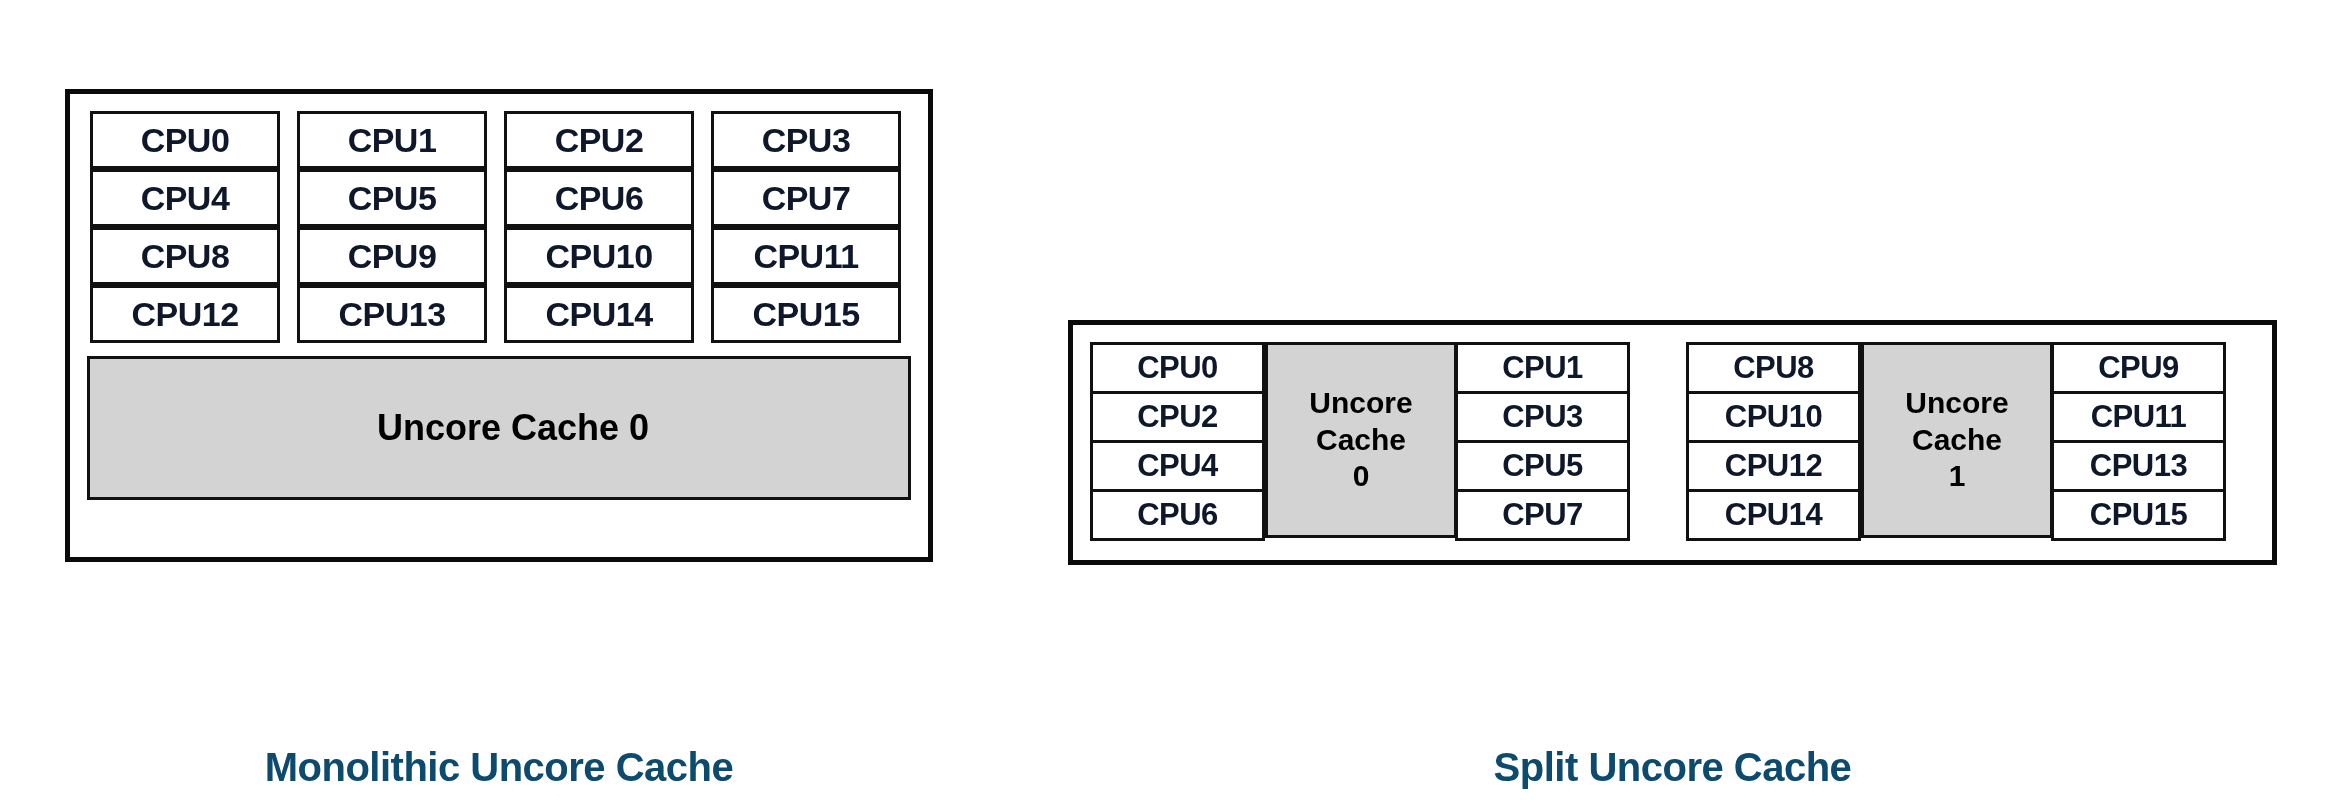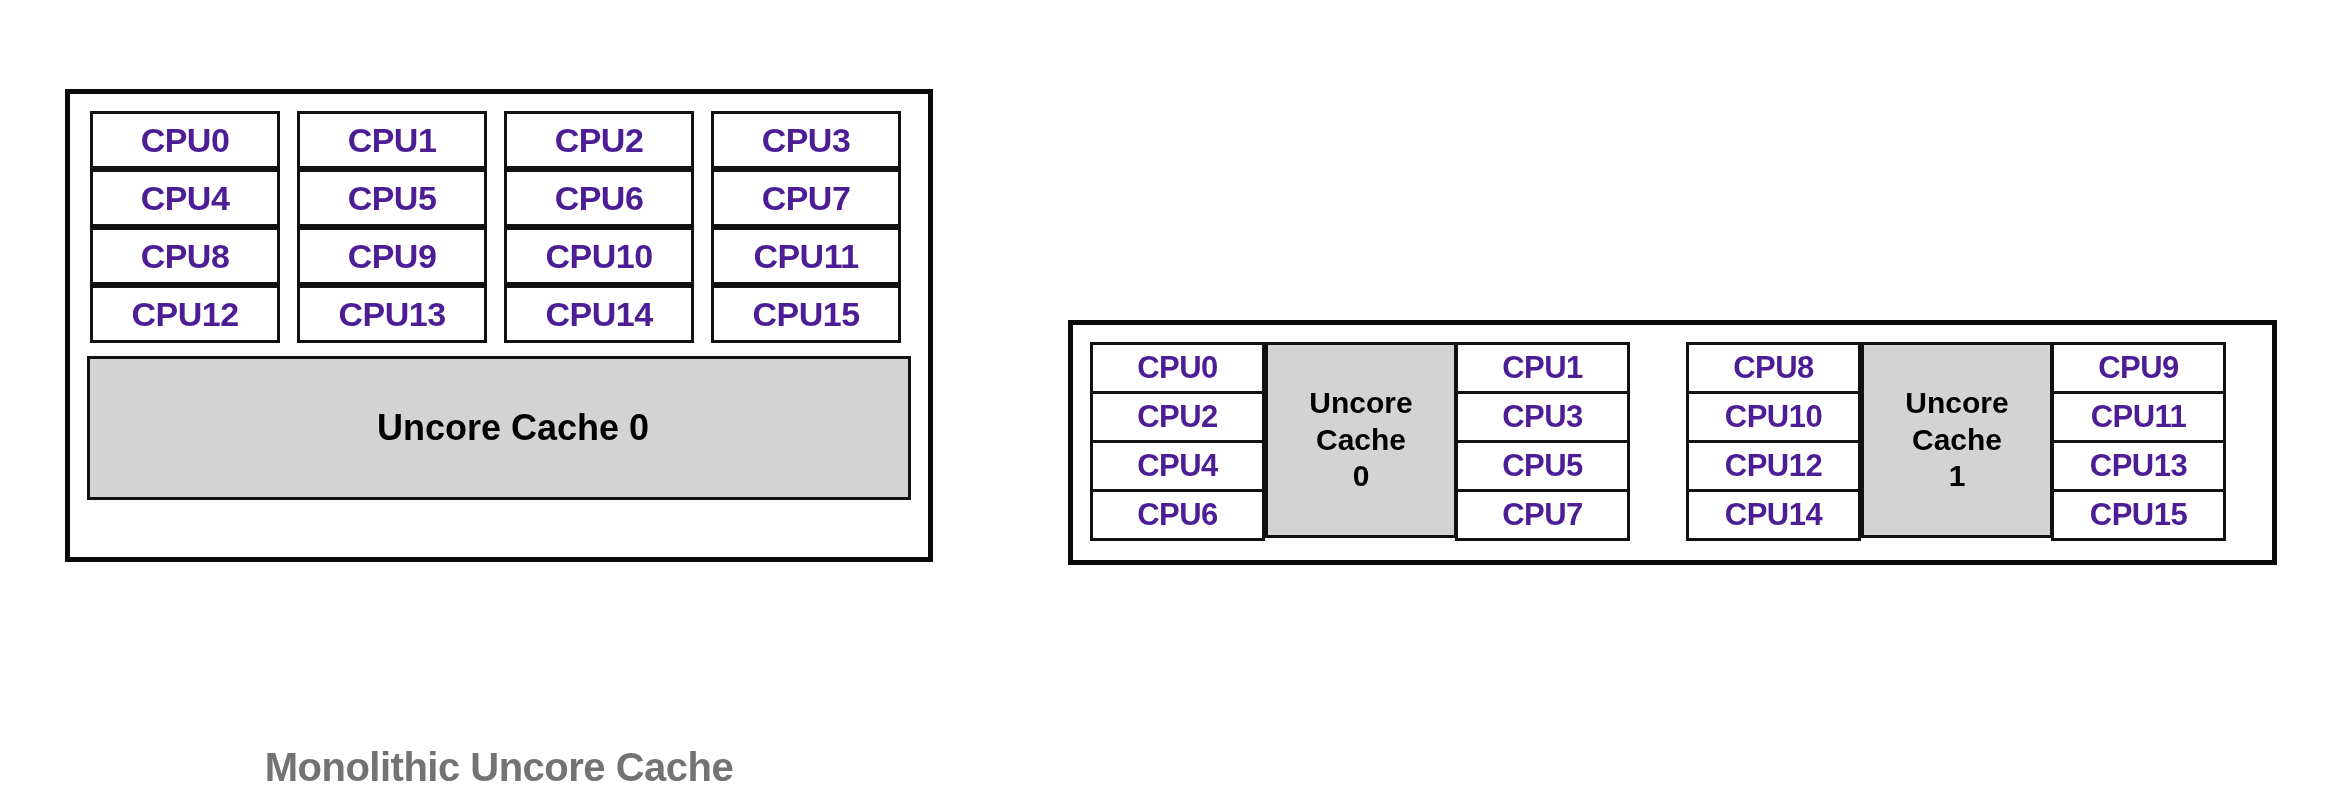--- a/index.html
+++ b/index.html
@@ -32,38 +32,38 @@
   }
   .cpu-box {
     position: absolute;
     background: #ffffff;
     border: 3px solid #111111;
     box-sizing: border-box;
     display: flex;
     align-items: center;
     justify-content: center;
     font-weight: bold;
-    color: #4c1d95;
+    color: #0f172a;
     letter-spacing: -0.5px;
   }
   .cache-box {
     position: absolute;
     border: 3px solid #111111;
     box-sizing: border-box;
     display: flex;
     align-items: center;
     justify-content: center;
     font-weight: bold;
     color: #000000;
     text-align: center;
   }
   .caption {
     position: absolute;
     font-weight: bold;
-    color: #737373;
+    color: #0c4a6e;
     white-space: nowrap;
     text-align: center;
     letter-spacing: -0.5px;
   }
 
   
   #monolithic-outer {
     left: 65px;
     top: 89px;
     width: 868px;
@@ -172,14 +172,15 @@
         <span>1</span>
       </div>
 
       <div class="cpu-box split-cpu" style="left:365px; top:0px;">CPU9</div>
       <div class="cpu-box split-cpu" style="left:365px; top:49px;">CPU11</div>
       <div class="cpu-box split-cpu" style="left:365px; top:98px;">CPU13</div>
       <div class="cpu-box split-cpu" style="left:365px; top:147px;">CPU15</div>
     </div>
   </div>
 
+  <div class="caption caption-split">Split Uncore Cache</div>
 
 </div>
 
 </body></html>

